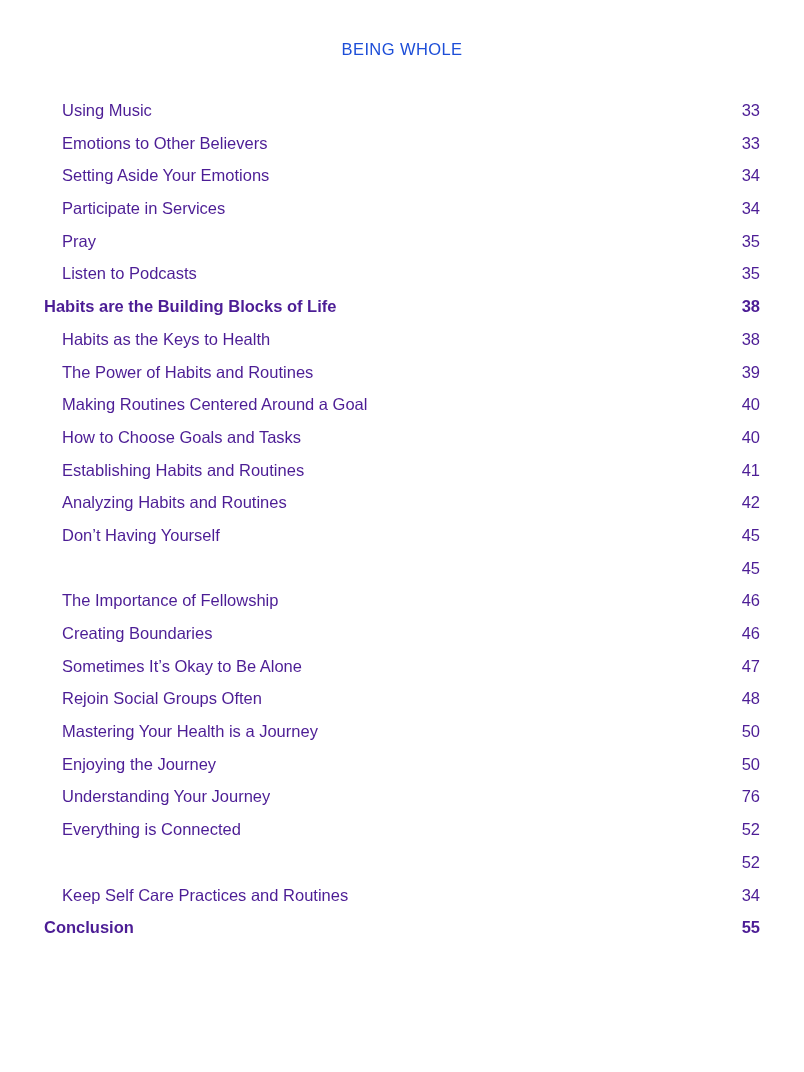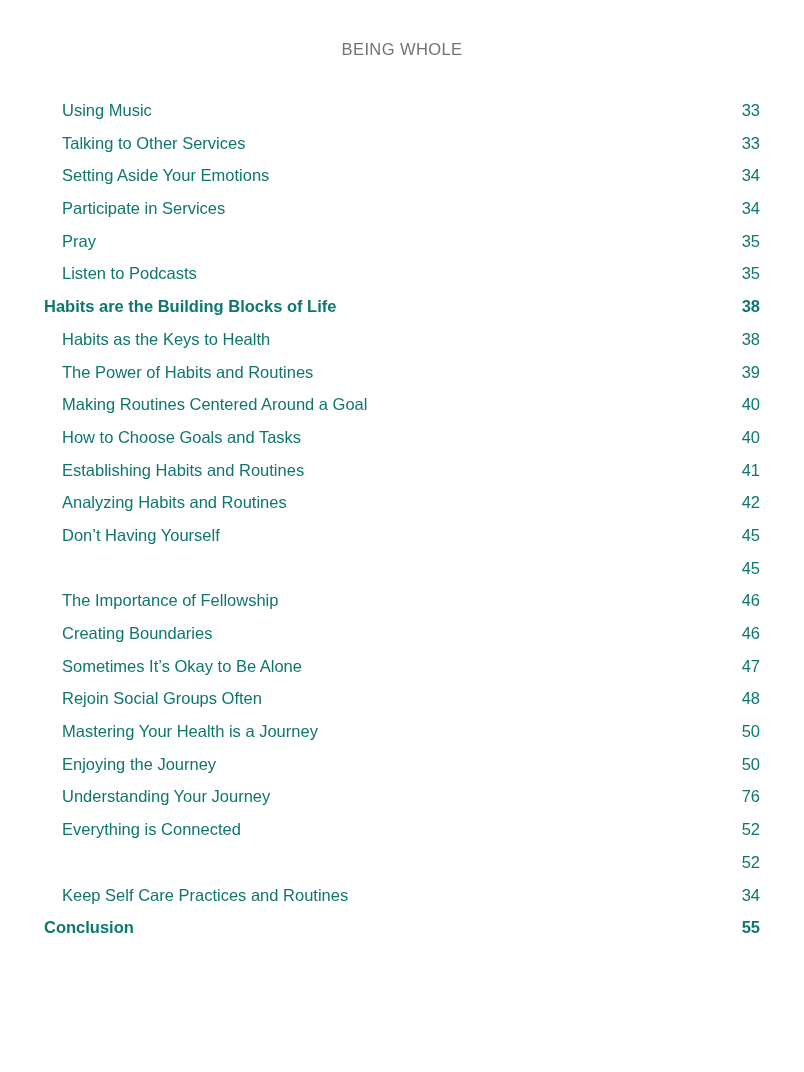--- a/index.html
+++ b/index.html
@@ -21,36 +21,36 @@
     box-sizing: border-box;
   }
   .running-head {
     position: absolute;
     top: 40px;
     left: 0;
     width: 804px;
     text-align: center;
     font-size: 16.5px;
     letter-spacing: 0.4px;
-    color: #737373;
+    color: #1d4ed8;
     font-weight: 400;
   }
   .toc {
     position: absolute;
     top: 94px;
     left: 44px;
     width: 716px;
   }
   .toc-entry {
     display: flex;
     align-items: baseline;
     height: 32.7px;
     font-size: 16.5px;
     line-height: 32.7px;
-    color: #0f766e;
+    color: #4c1d95;
     white-space: nowrap;
   }
   .toc-entry .label {
     flex: 0 1 auto;
     overflow: hidden;
     text-overflow: ellipsis;
   }
   .toc-entry .filler {
     flex: 1 1 auto;
   }
@@ -79,21 +79,21 @@
 
   <div class="running-head">BEING WHOLE</div>
 
   <div class="toc">
       <div class="toc-entry level-2">
         <span class="label">Using Music</span>
         <span class="filler"></span>
         <span class="page-num">33</span>
       </div>
       <div class="toc-entry level-2">
-        <span class="label">Talking to Other Services</span>
+        <span class="label">Emotions to Other Believers</span>
         <span class="filler"></span>
         <span class="page-num">33</span>
       </div>
       <div class="toc-entry level-2">
         <span class="label">Setting Aside Your Emotions</span>
         <span class="filler"></span>
         <span class="page-num">34</span>
       </div>
       <div class="toc-entry level-2">
         <span class="label">Participate in Services</span>

